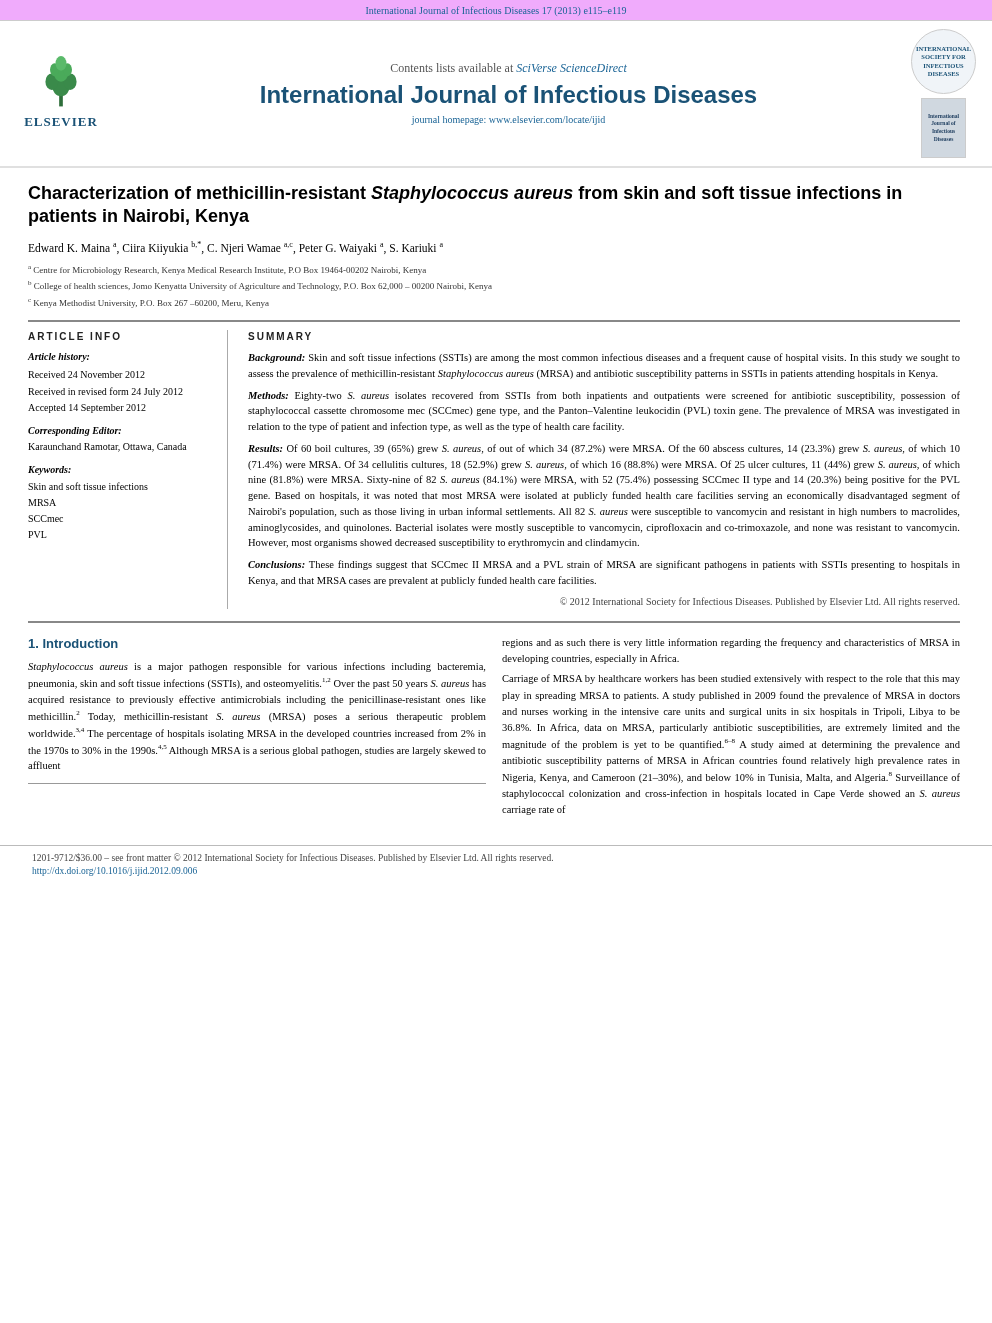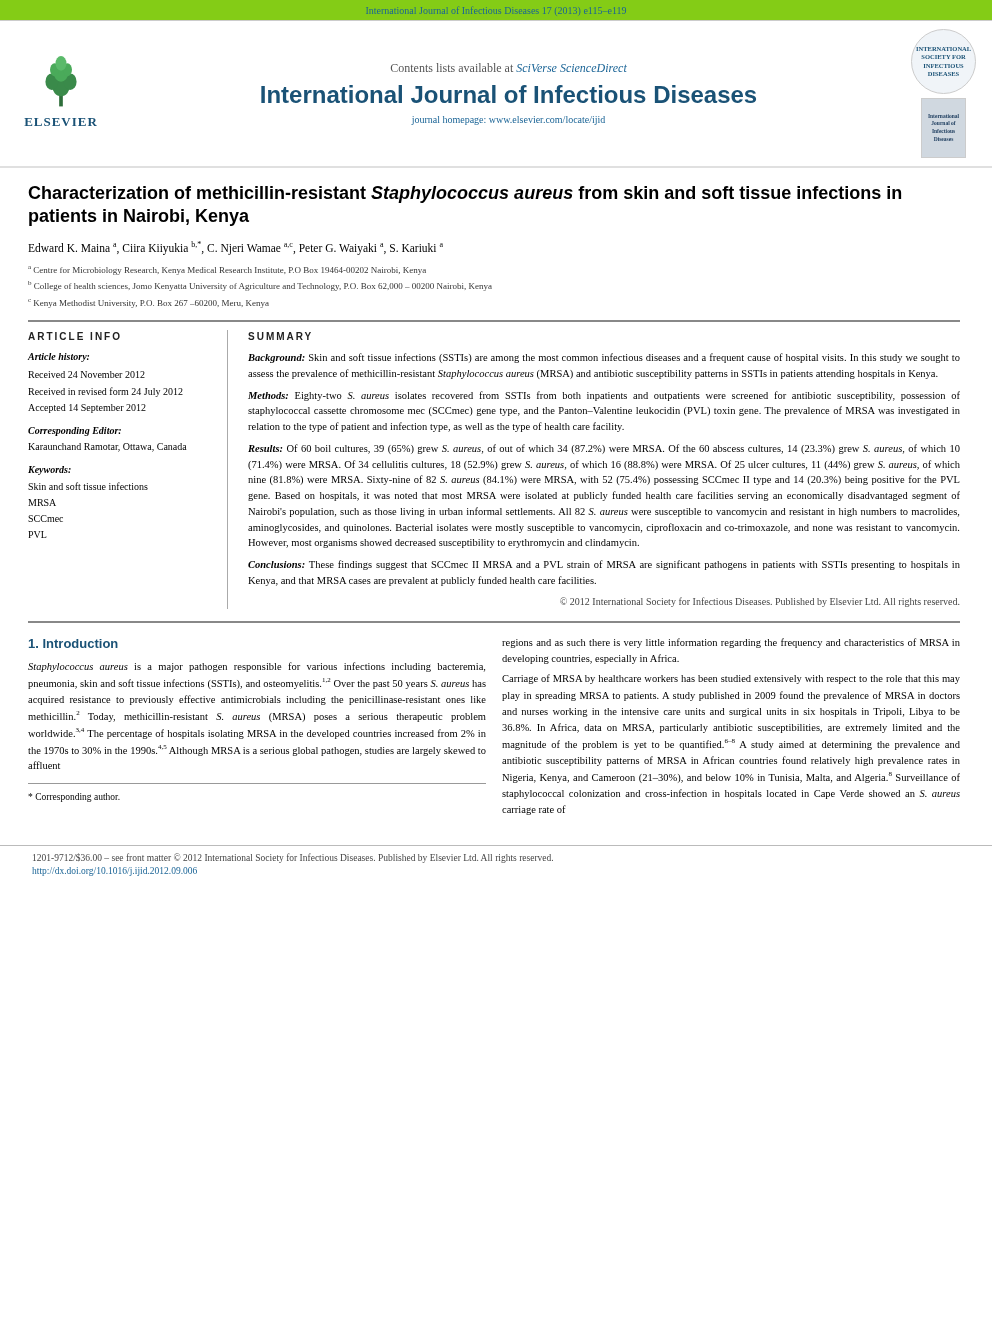--- a/index.html
+++ b/index.html
@@ -8,21 +8,21 @@
       background: #fff;
       color: #000;
       width: 992px;
       min-height: 1323px;
       font-size: 11px;
       line-height: 1.4;
     }
 
     
     .top-bar {
-      background: #84cc16;
+      background: #f0abfc;
       text-align: center;
       padding: 4px 0 2px 0;
       font-size: 10px;
       color: #1a6496;
       border-bottom: 1px solid #ccc;
     }
 
     
     .journal-header {
       display: flex;
@@ -422,21 +422,20 @@
     <div class="intro-left">
       <div class="section-number-title">
         <span>1.</span>
         <span>Introduction</span>
       </div>
       <p>
         <em>Staphylococcus aureus</em> is a major pathogen responsible for various infections including bacteremia, pneumonia, skin and soft tissue infections (SSTIs), and osteomyelitis.<sup>1,2</sup> Over the past 50 years <em>S. aureus</em> has acquired resistance to previously effective antimicrobials including the penicillinase-resistant ones like methicillin.<sup>2</sup> Today, methicillin-resistant <em>S. aureus</em> (MRSA) poses a serious therapeutic problem worldwide.<sup>3,4</sup> The percentage of hospitals isolating MRSA in the developed countries increased from 2% in the 1970s to 30% in the 1990s.<sup>4,5</sup> Although MRSA is a serious global pathogen, studies are largely skewed to affluent
       </p>
 
       <div class="footnote-area">
-        <p>* Corresponding author.</p>
       </div>
     </div>
 
     <div class="intro-right">
       <p>
         regions and as such there is very little information regarding the frequency and characteristics of MRSA in developing countries, especially in Africa.
       </p>
       <p>
         Carriage of MRSA by healthcare workers has been studied extensively with respect to the role that this may play in spreading MRSA to patients. A study published in 2009 found the prevalence of MRSA in doctors and nurses working in the intensive care units and surgical units in six hospitals in Tripoli, Libya to be 36.8%. In Africa, data on MRSA, particularly antibiotic susceptibilities, are extremely limited and the magnitude of the problem is yet to be quantified.<sup>6–8</sup> A study aimed at determining the prevalence and antibiotic susceptibility patterns of MRSA in African countries found relatively high prevalence rates in Nigeria, Kenya, and Cameroon (21–30%), and below 10% in Tunisia, Malta, and Algeria.<sup>8</sup> Surveillance of staphylococcal colonization and cross-infection in hospitals located in Cape Verde showed an <em>S. aureus</em> carriage rate of
       </p>

